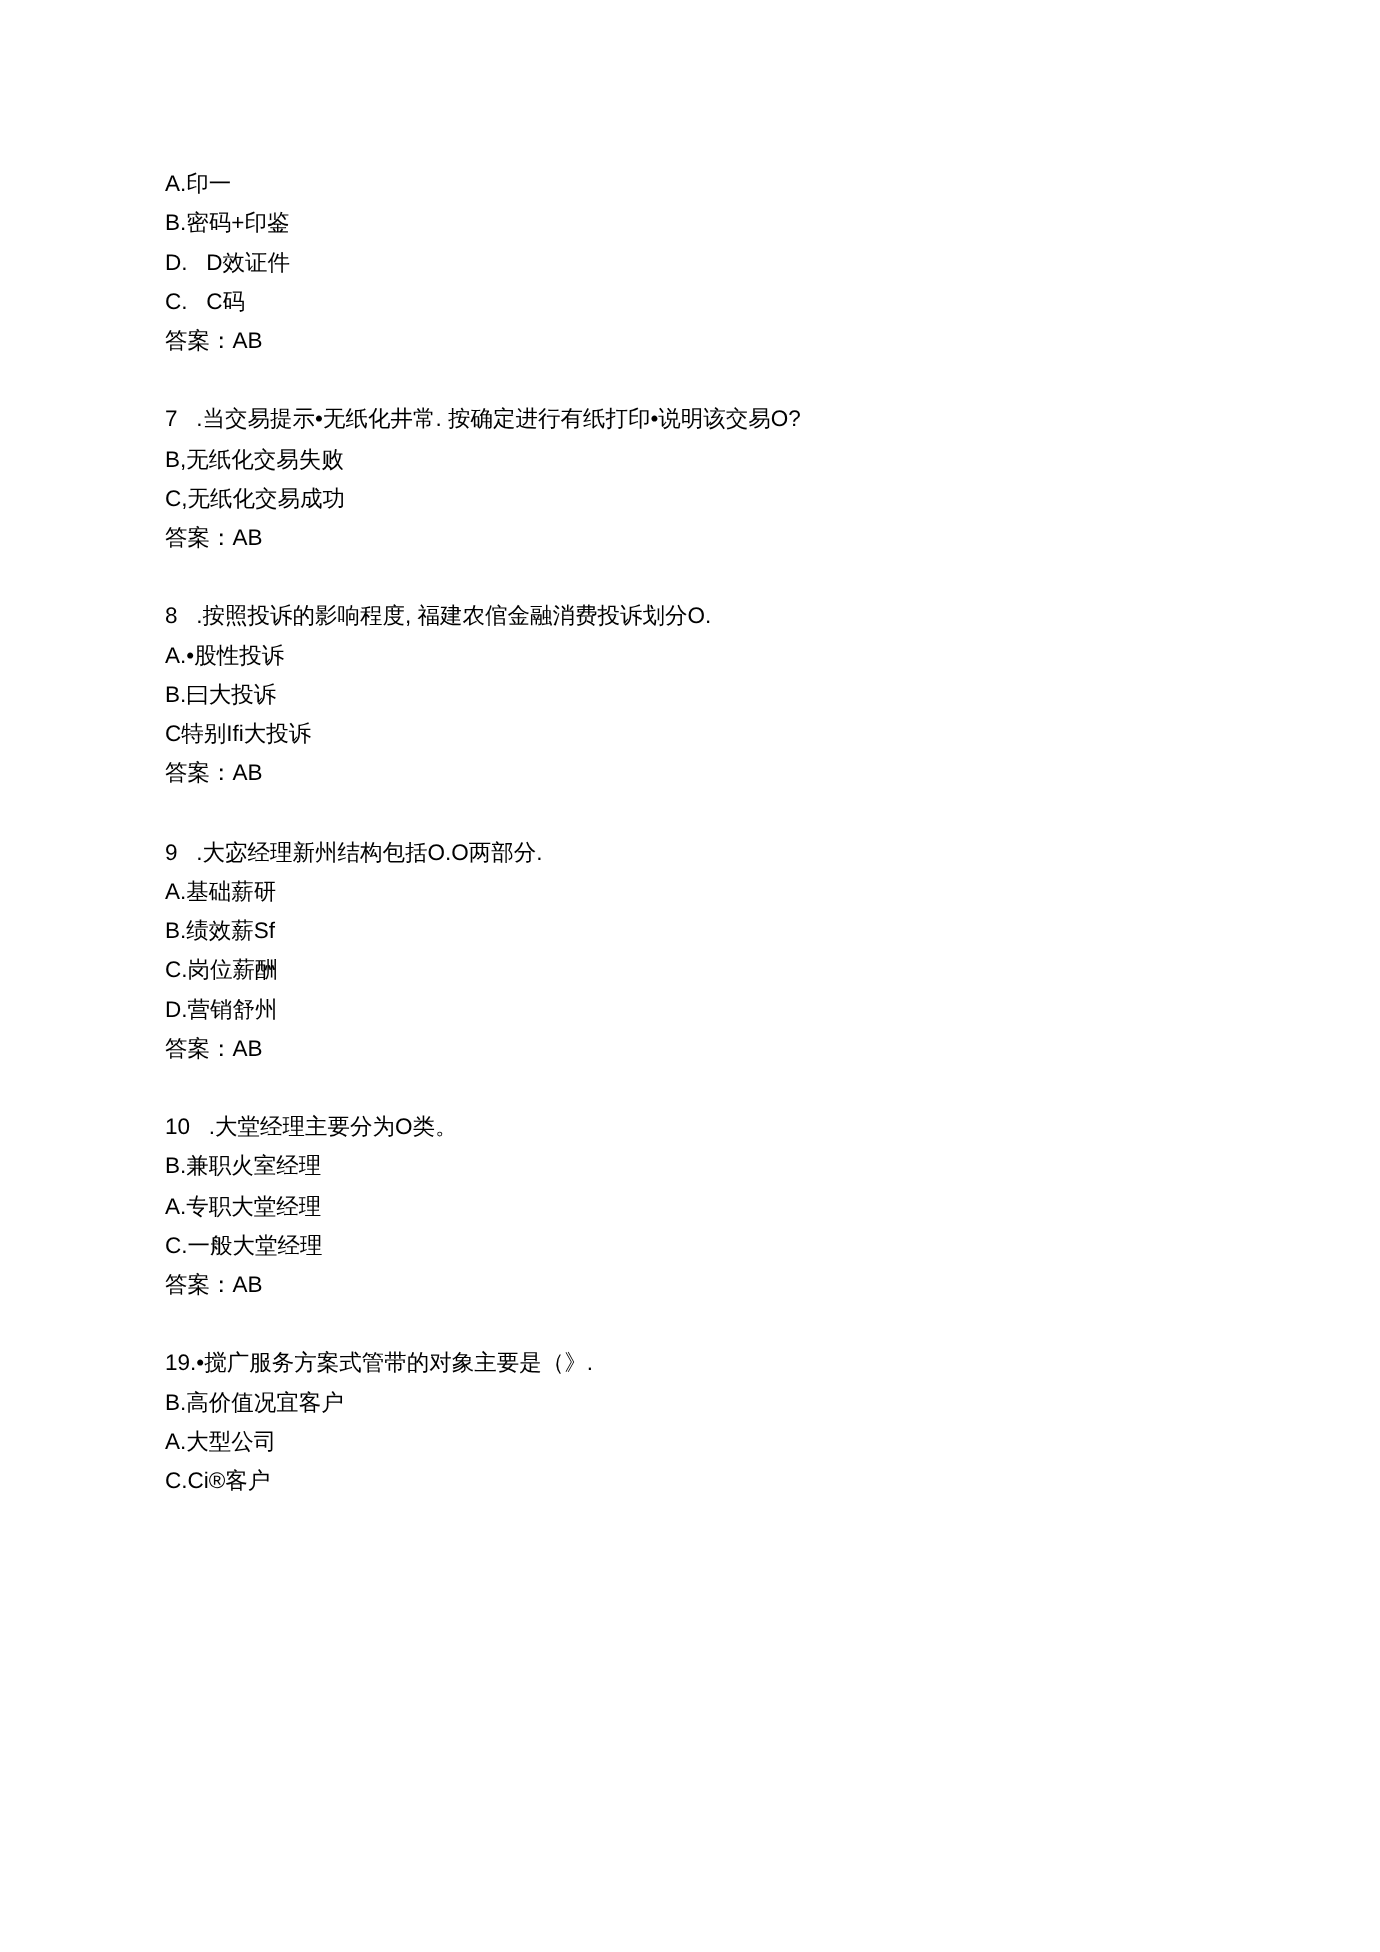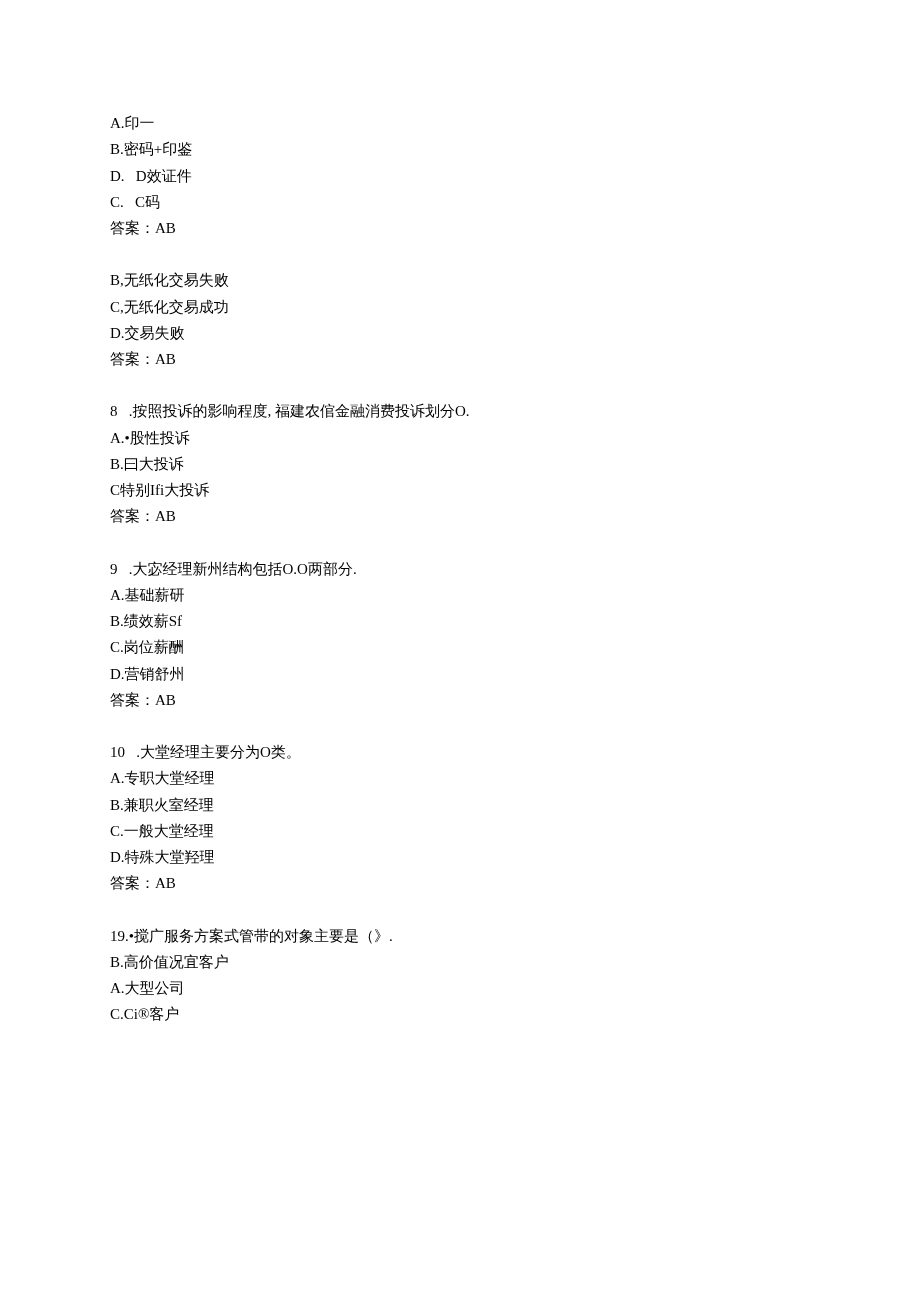--- a/index.html
+++ b/index.html
@@ -7,21 +7,20 @@
     padding: 0;
     background: #ffffff;
     font-family: "Microsoft YaHei", "SimSun", Arial, sans-serif;
     width: 920px;
   }
   .page {
     padding: 110px 110px 60px 110px;
     color: #000000;
     font-size: 15px;
     line-height: 1.75;
-    font-family: Liberation Serif, serif;
   }
   .line {
     white-space: pre-wrap;
   }
   .blank {
     height: 26px;
   }
 </style>
 </head>
 <body>
@@ -29,23 +28,23 @@
 <div class="page">
 
   <div class="line">A.印一</div>
   <div class="line">B.密码+印鉴</div>
   <div class="line">D.   D效证件</div>
   <div class="line">C.   C码</div>
   <div class="line">答案：AB</div>
 
   <div class="blank"></div>
 
+  <div class="line">7   .当交易提示•无纸化井常. 按确定进行有纸打印•说明该交易O?</div>
   <div class="line">B,无纸化交易失败</div>
   <div class="line">C,无纸化交易成功</div>
-  <div class="line">D.交易失败</div>
   <div class="line">答案：AB</div>
 
   <div class="blank"></div>
 
   <div class="line">8   .按照投诉的影响程度, 福建农倌金融消费投诉划分O.</div>
   <div class="line">A.•股性投诉</div>
   <div class="line">B.曰大投诉</div>
   <div class="line">C特别Ifi大投诉</div>
   <div class="line">答案：AB</div>
 
@@ -54,24 +53,23 @@
   <div class="line">9   .大宓经理新州结构包括O.O两部分.</div>
   <div class="line">A.基础薪研</div>
   <div class="line">B.绩效薪Sf</div>
   <div class="line">C.岗位薪酬</div>
   <div class="line">D.营销舒州</div>
   <div class="line">答案：AB</div>
 
   <div class="blank"></div>
 
   <div class="line">10   .大堂经理主要分为O类。</div>
+  <div class="line">B.兼职火室经理</div>
   <div class="line">A.专职大堂经理</div>
-  <div class="line">B.兼职火室经理</div>
   <div class="line">C.一般大堂经理</div>
-  <div class="line">D.特殊大堂羟理</div>
   <div class="line">答案：AB</div>
 
   <div class="blank"></div>
 
   <div class="line">19.•搅广服务方案式管带的对象主要是（》.</div>
   <div class="line">B.高价值况宜客户</div>
   <div class="line">A.大型公司</div>
   <div class="line">C.Ci®客户</div>
 
 </div>

